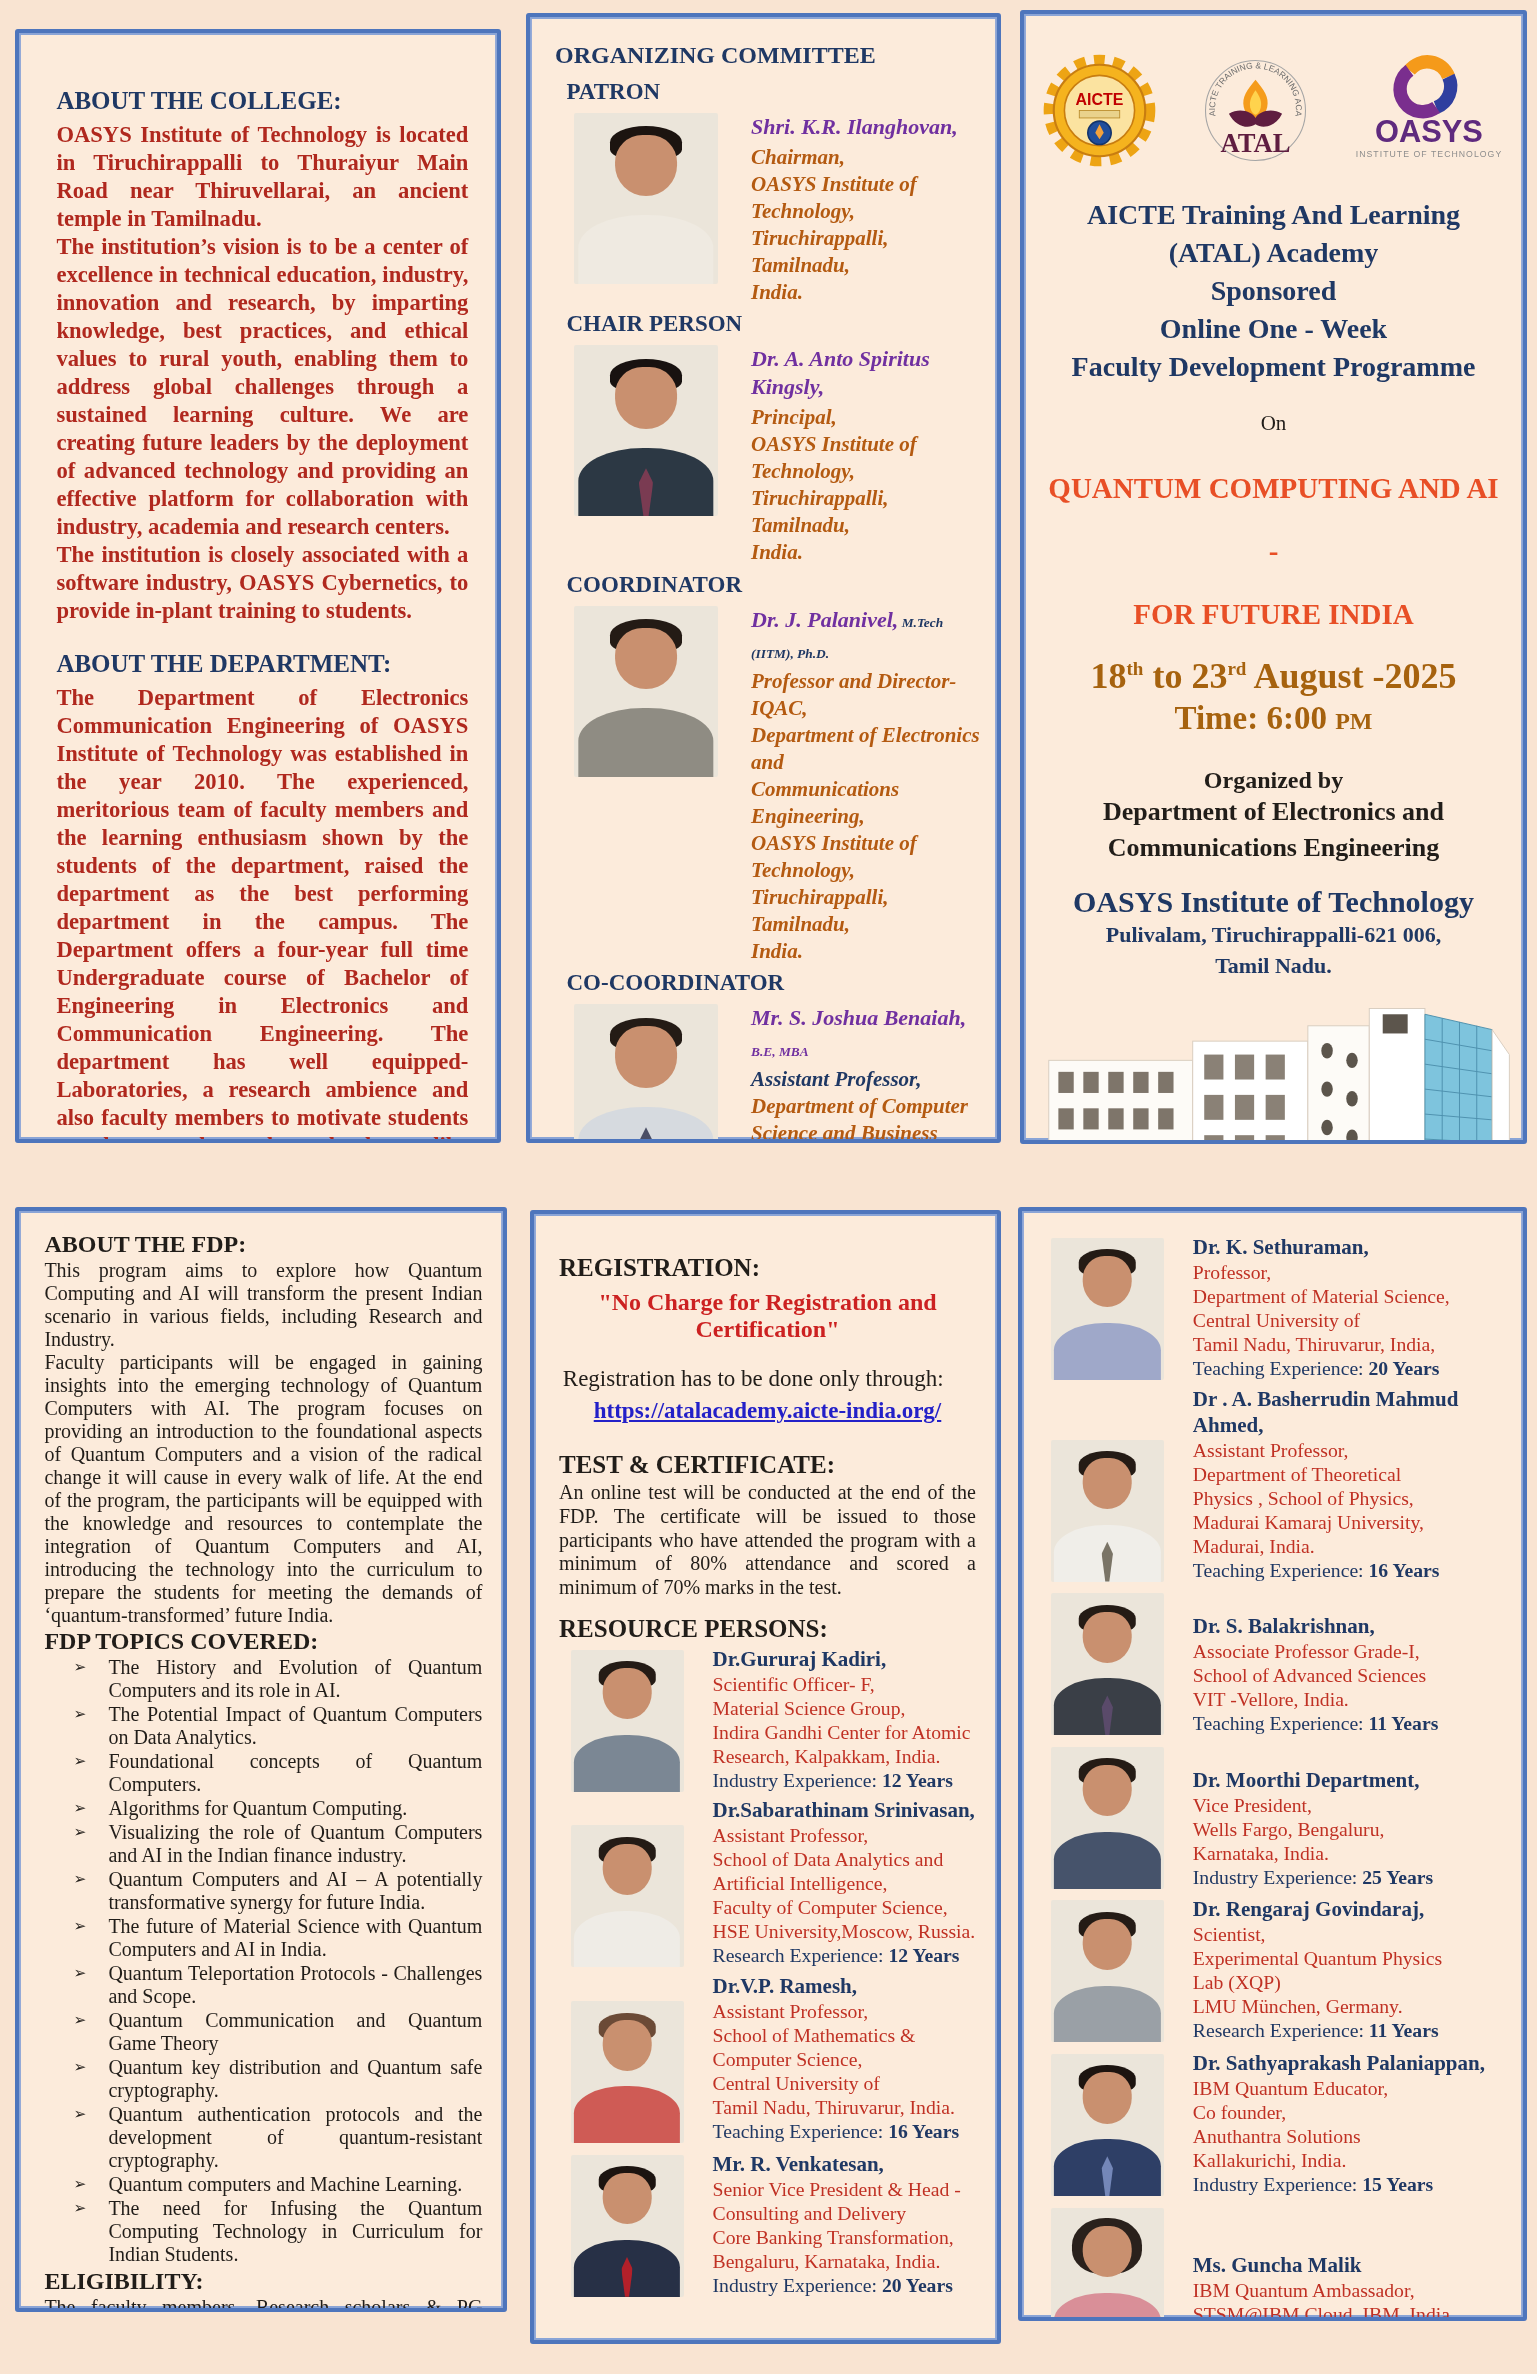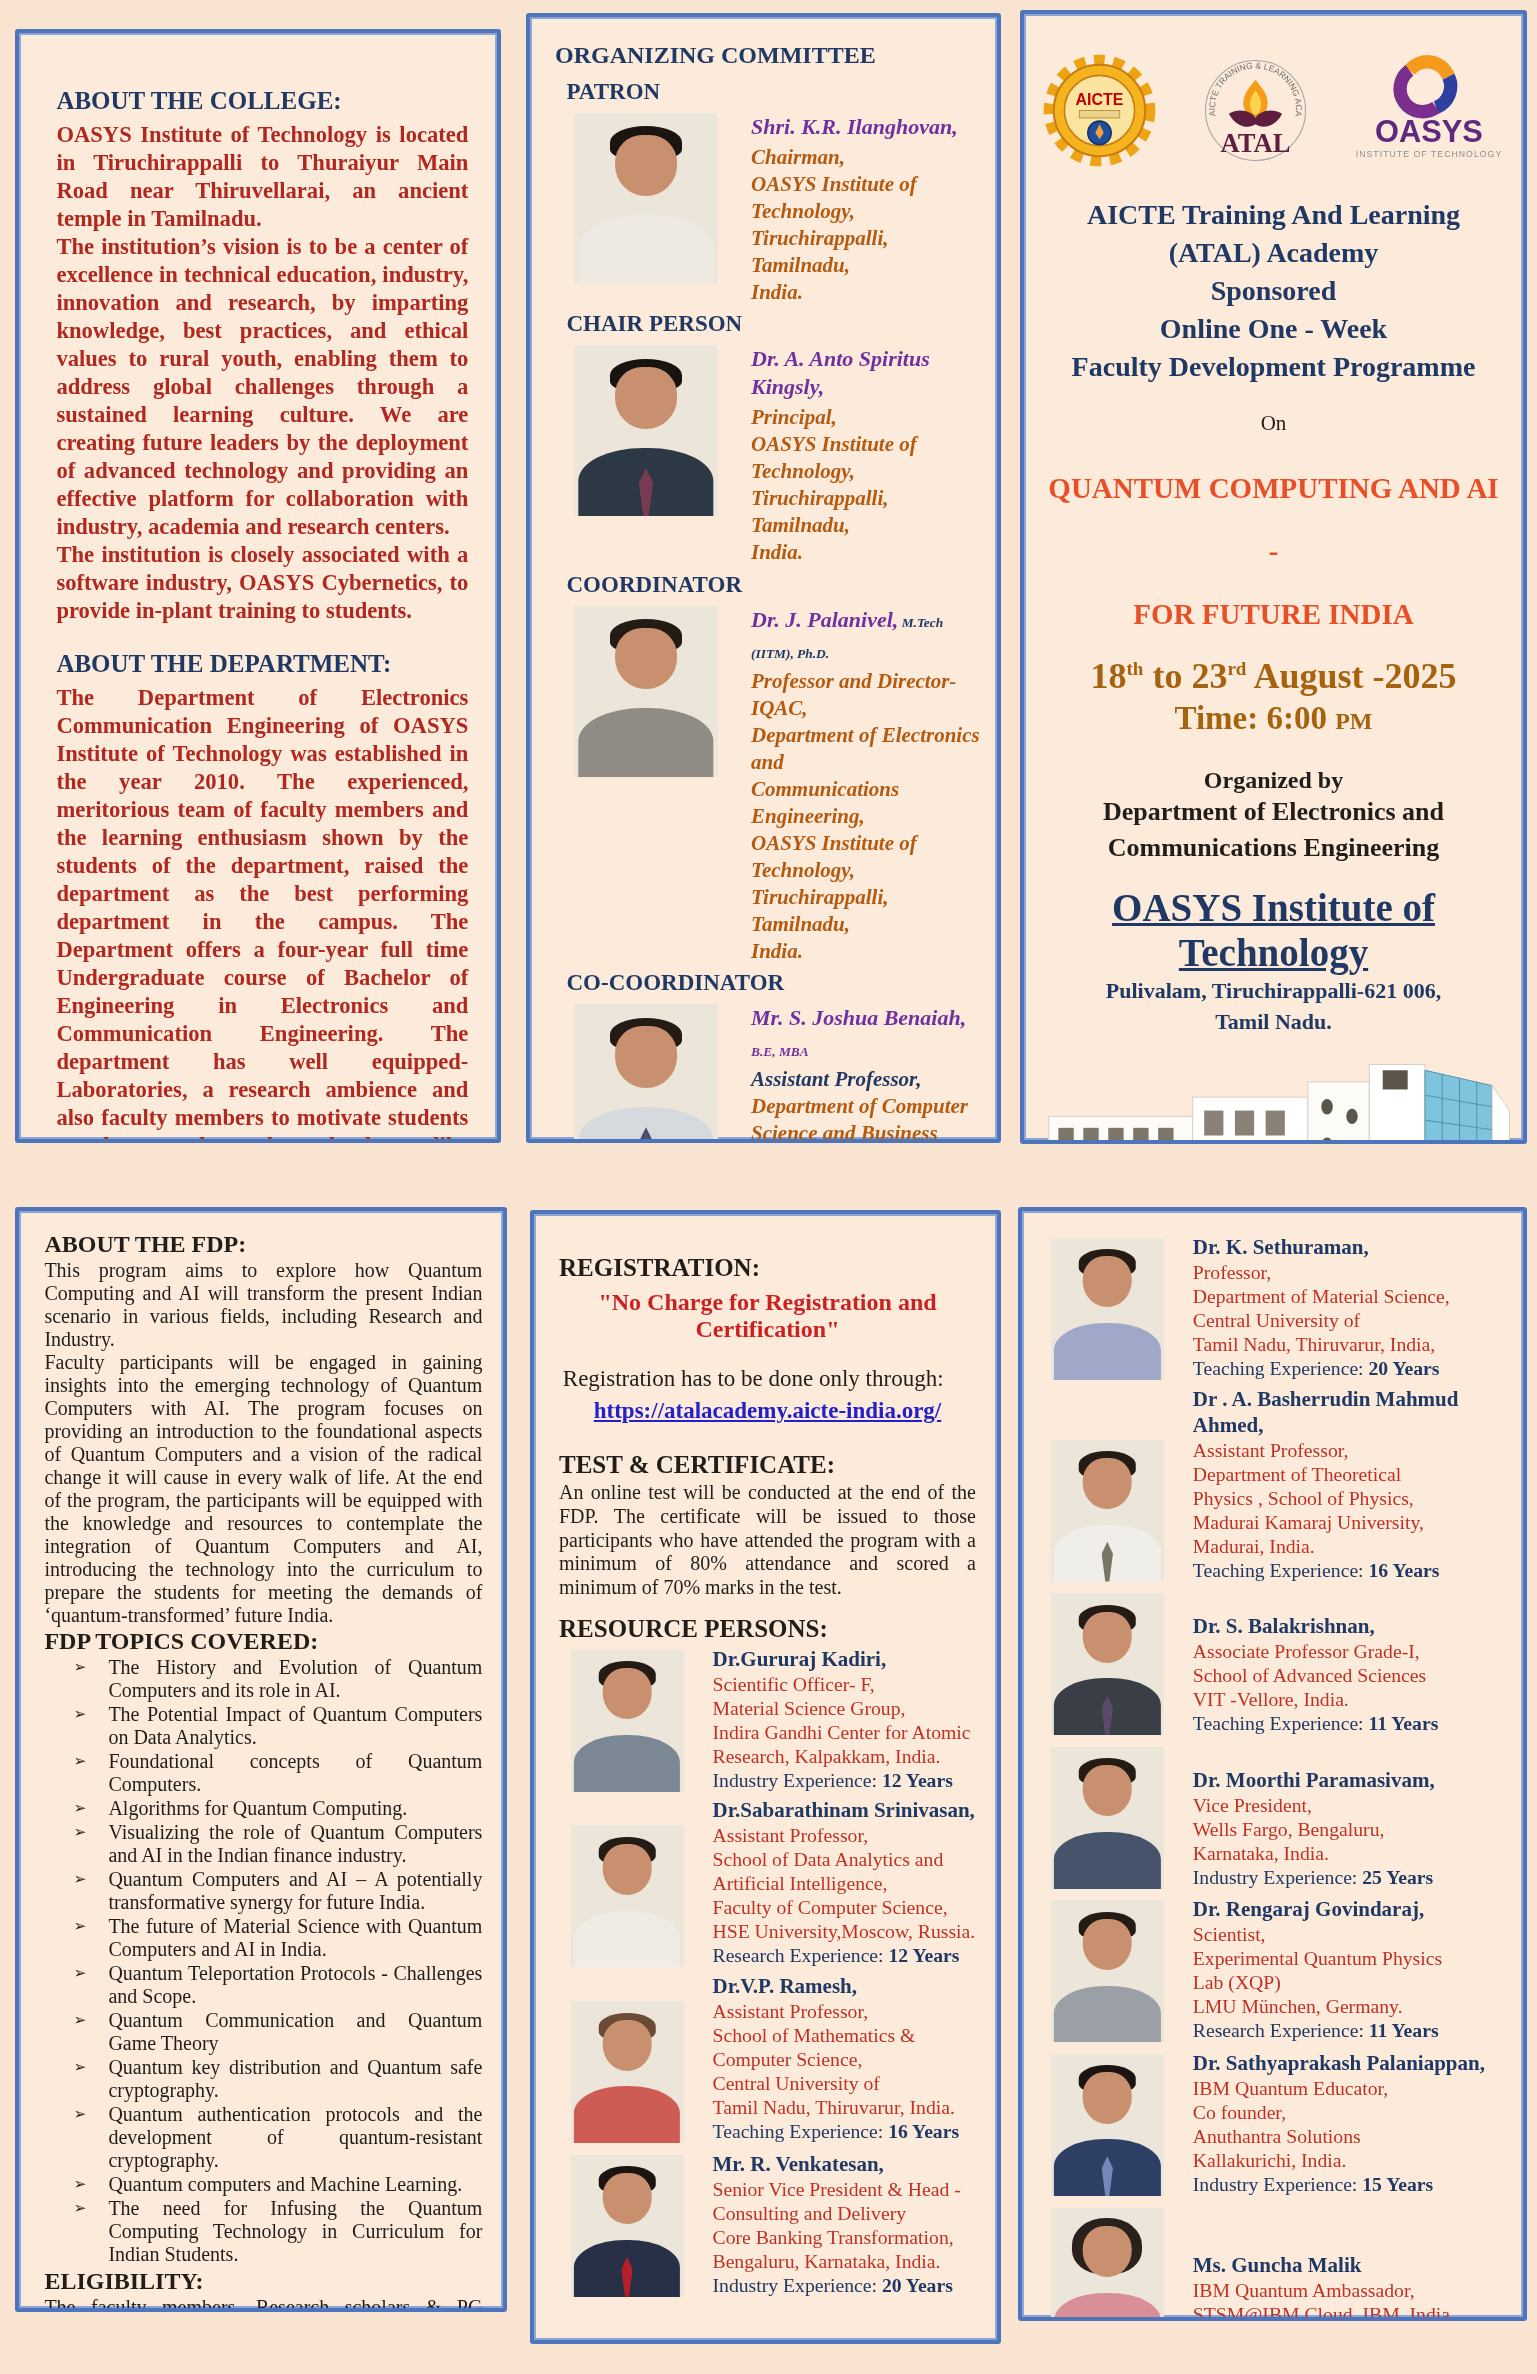--- a/index.html
+++ b/index.html
@@ -42,21 +42,21 @@
   .logo-row{display:flex;justify-content:space-between;align-items:center;gap:13.4px;margin-bottom:27px;}
   .sponsor-line{color:var(--navy);font-weight:bold;font-size:28px;line-height:38px;}
   .on-word{color:var(--ink);font-size:21px;margin:25px 0 21px;}
   .title-line{color:var(--titleOrange);font-weight:bold;font-size:29px;line-height:63px;}
   .date-line{color:var(--dateBrown);font-weight:bold;font-size:36px;margin-top:9.6px;}
   .date-line sup{font-size:19px;}
   .time-line{color:var(--dateBrown);font-weight:bold;font-size:33px;line-height:42px;}
   .time-pm{font-size:24px;}
   .org-by{color:var(--ink);font-weight:bold;font-size:24px;margin-top:25px;}
   .org-line{color:var(--ink);font-weight:bold;font-size:26px;line-height:36px;}
-  .institute-name{color:var(--navy);font-weight:bold;font-size:39px;margin-top:19px;text-decoration:underline;}
+  .institute-name{color:var(--navy);font-weight:bold;font-size:30px;margin-top:19px;}
   .addr-line{color:var(--navy);font-weight:bold;font-size:22px;line-height:31px;}
   .building{margin-top:15.4px;}
 
   
   .fdp-head{color:var(--ink);font-weight:bold;font-size:24px;line-height:29px;}
   .fdp-p{color:var(--ink);font-size:20px;line-height:23px;text-align:justify;}
   #topics-list{list-style:none;margin-left:29px;}
   #topics-list li{position:relative;padding-left:35px;color:var(--ink);font-size:20px;line-height:23px;text-align:justify;margin-bottom:1px;}
   #topics-list li .marker{position:absolute;left:0;top:0;font-family:"DejaVu Sans",sans-serif;font-size:15.4px;}
   .elig-p{color:var(--ink);font-size:20px;line-height:23px;text-align:justify;}
@@ -481,21 +481,21 @@
   </div>
 
   <div class="person">
     <div class="photo p-photo" style="--shirt: #46536b; --hair: #241b15;">
       <div class="hr"></div>
       <div class="hd"></div>
       <div class="bd"></div>
 
     </div>
     <div class="person-text">
-      <div class="person-name">Dr. Moorthi Paramasivam,</div>
+      <div class="person-name">Dr. Moorthi Department,</div>
       <div class="person-lines">
             <div class="pline">Vice President,</div>
             <div class="pline">Wells Fargo, Bengaluru,</div>
             <div class="pline">Karnataka, India.</div>
           </div>
       <div class="exp-line"><span class="exp-label">Industry Experience: </span><span class="exp-val">25 Years</span></div>
     </div>
   </div>
 
   <div class="person">

